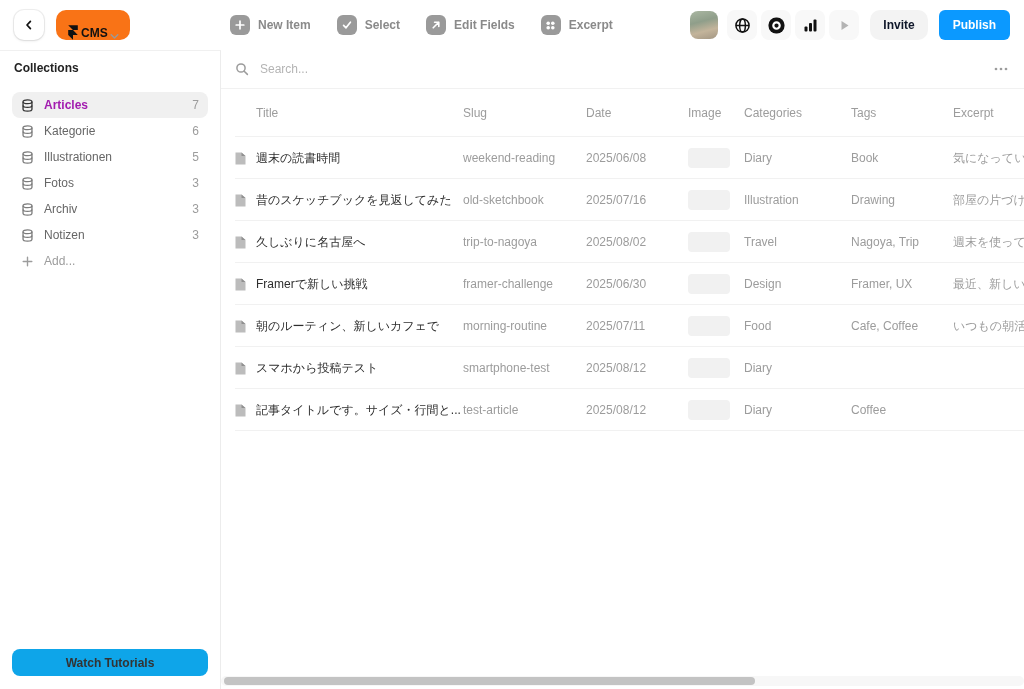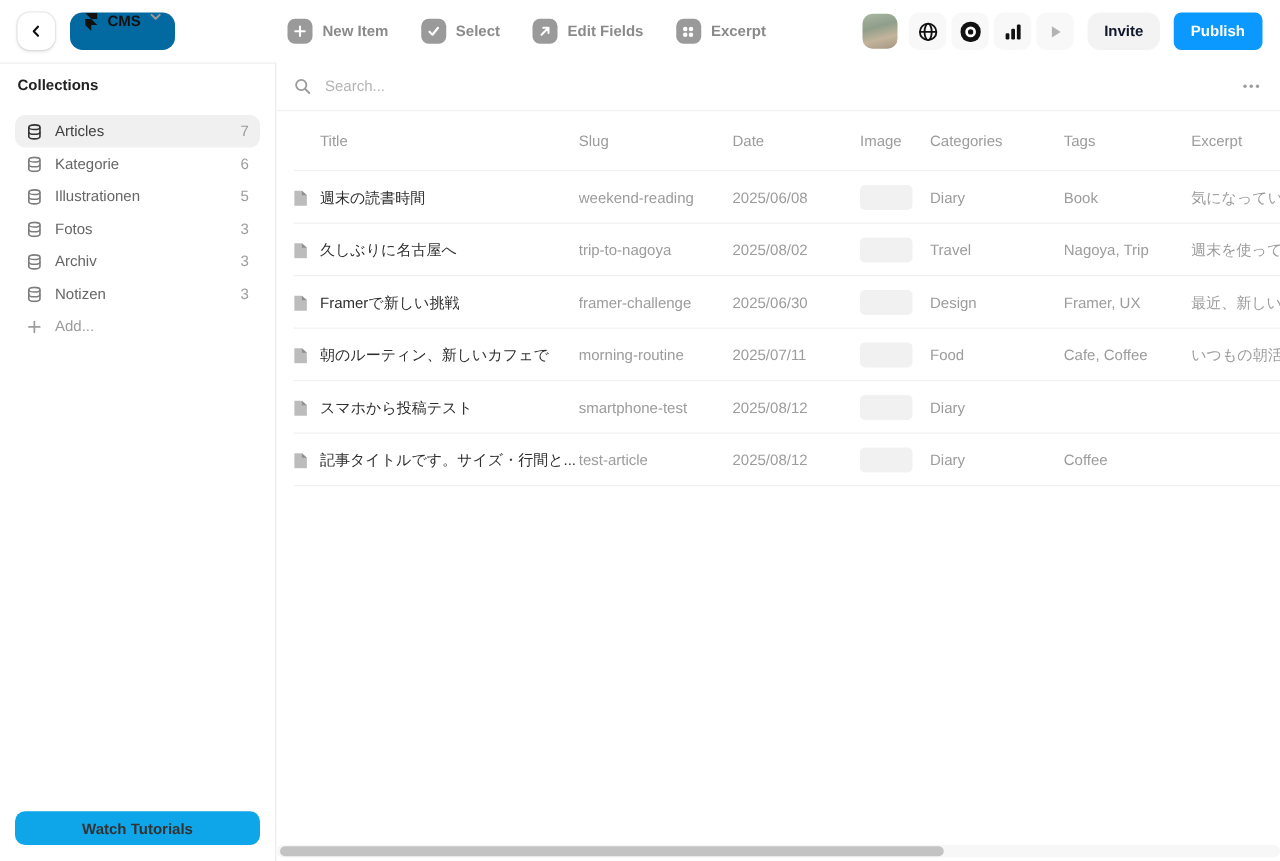--- a/index.html
+++ b/index.html
@@ -6,22 +6,22 @@
   html,body { width:1024px; height:689px; background:#fff; overflow:hidden;
     font-family:"Liberation Sans", sans-serif; -webkit-font-smoothing:antialiased; }
   .app { position:relative; width:1024px; height:689px; background:#fff; }
 
   
   .toolbar { position:absolute; top:0; left:0; width:100%; height:50px; background:#fff; }
   .tb-left { position:absolute; left:14px; top:10px; display:flex; align-items:center; gap:12px; }
   .back-btn { width:30px; height:30px; border-radius:10px; background:#fff; cursor:pointer;
     box-shadow:0 0 0 1px rgba(0,0,0,.06), 0 1px 3px rgba(0,0,0,.10);
     display:flex; align-items:center; justify-content:center; }
-  .cms-pill { height:30px; border-radius:10px; background:#0369a1; display:flex; align-items:flex-start;
-    gap:7px; padding:0 11px; cursor:pointer; }
+  .cms-pill { height:30px; border-radius:10px; background:#f97316; display:flex; align-items:flex-end;
+    gap:2px; padding:0 11px; cursor:pointer; }
   .cms-label { font-size:12px; font-weight:700; color:#111; }
 
   .tb-actions { position:absolute; left:230px; top:10px; height:30px; display:flex; align-items:center; gap:26px; }
   .action { display:flex; align-items:center; gap:8px; cursor:pointer; }
   .action-icon { width:20px; height:20px; border-radius:6px; background:#9a9a9a;
     display:flex; align-items:center; justify-content:center; flex:none; }
   .action-label { font-size:12px; font-weight:600; color:#8a8a8a; white-space:nowrap; }
 
   .tb-right { position:absolute; right:14px; top:10px; display:flex; align-items:center; gap:4px; }
   .avatar { width:28px; height:28px; border-radius:8px; margin-right:5px; cursor:pointer;
@@ -34,21 +34,21 @@
     font-size:12px; font-weight:600; color:#fff; display:flex; align-items:center; margin-left:7px; cursor:pointer; }
 
   
   .sidebar { position:absolute; top:50px; left:0; width:221px; bottom:0;
     border-top:1px solid #f0f0f0; border-right:1px solid #ececec; padding:4px 12px 12px; }
   .sidebar-title { font-size:12px; font-weight:600; color:#222; margin:6px 0 17px 2px; }
   .side-item { height:26px; display:flex; align-items:center; gap:10px; padding:0 9px;
     border-radius:8px; font-size:12px; color:#666; cursor:pointer; }
   .side-item .db-ic { color:#7c7c7c; display:flex; }
   .side-item.active { background:#f0f0f0; }
-  .side-item.active .side-label { font-weight:400; color:#404040; }
+  .side-item.active .side-label { font-weight:700; color:#a21caf; }
   .side-item.active .db-ic { color:#333; }
   .side-label { font-weight:500; }
   .side-count { margin-left:auto; color:#9c9c9c; font-weight:500; font-size:12px; }
   .add-item { height:26px; display:flex; align-items:center; gap:10px; padding:0 9px;
     color:#9c9c9c; font-size:12px; font-weight:500; cursor:pointer; }
   .tutorials-btn { position:absolute; left:12px; bottom:13px; width:196px; height:27px;
     background:#0ea5e9; border-radius:8px; display:flex; align-items:center; justify-content:center;
     font-size:12px; font-weight:600; color:#333; cursor:pointer; }
 
   
@@ -306,20 +306,37 @@
       <div class="c-dim">weekend-reading</div>
       <div class="c-dim">2025/06/08</div>
       <div>
           <div class="img-ph"></div>
         </div>
       <div class="c-dim">Diary</div>
       <div class="c-dim">Book</div>
       <div class="c-dim">気になってい</div>
     </div>
 
+    <div class="trow">
+      <span class="doc-ic">
+          <svg width="11" height="13" viewBox="0 0 11 13">
+            <path d="M0.5 0.5h6l4 3.6v8.4h-10z" fill="#bcbcbc"></path>
+            <path d="M6.5 0.5l4 3.6h-4z" fill="#909090"></path>
+          </svg>
+        </span>
+      <div class="c-title">昔のスケッチブックを見返してみた</div>
+      <div class="c-dim">old-sketchbook</div>
+      <div class="c-dim">2025/07/16</div>
+      <div>
+          <div class="img-ph"></div>
+        </div>
+      <div class="c-dim">Illustration</div>
+      <div class="c-dim">Drawing</div>
+      <div class="c-dim">部屋の片づけ</div>
+    </div>
 
     <div class="trow">
       <span class="doc-ic">
           <svg width="11" height="13" viewBox="0 0 11 13">
             <path d="M0.5 0.5h6l4 3.6v8.4h-10z" fill="#bcbcbc"></path>
             <path d="M6.5 0.5l4 3.6h-4z" fill="#909090"></path>
           </svg>
         </span>
       <div class="c-title">久しぶりに名古屋へ</div>
       <div class="c-dim">trip-to-nagoya</div>

